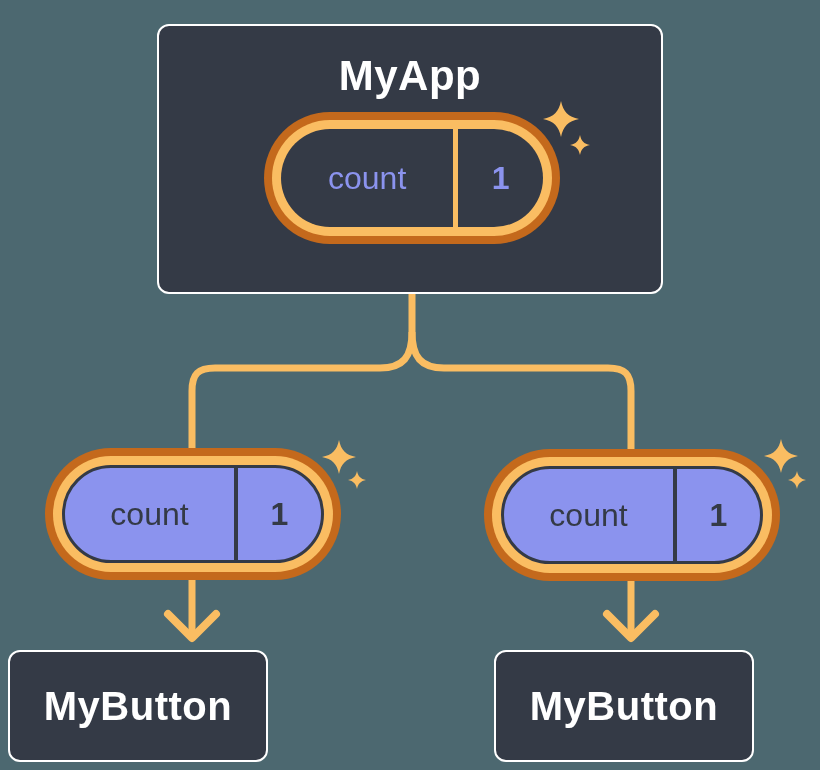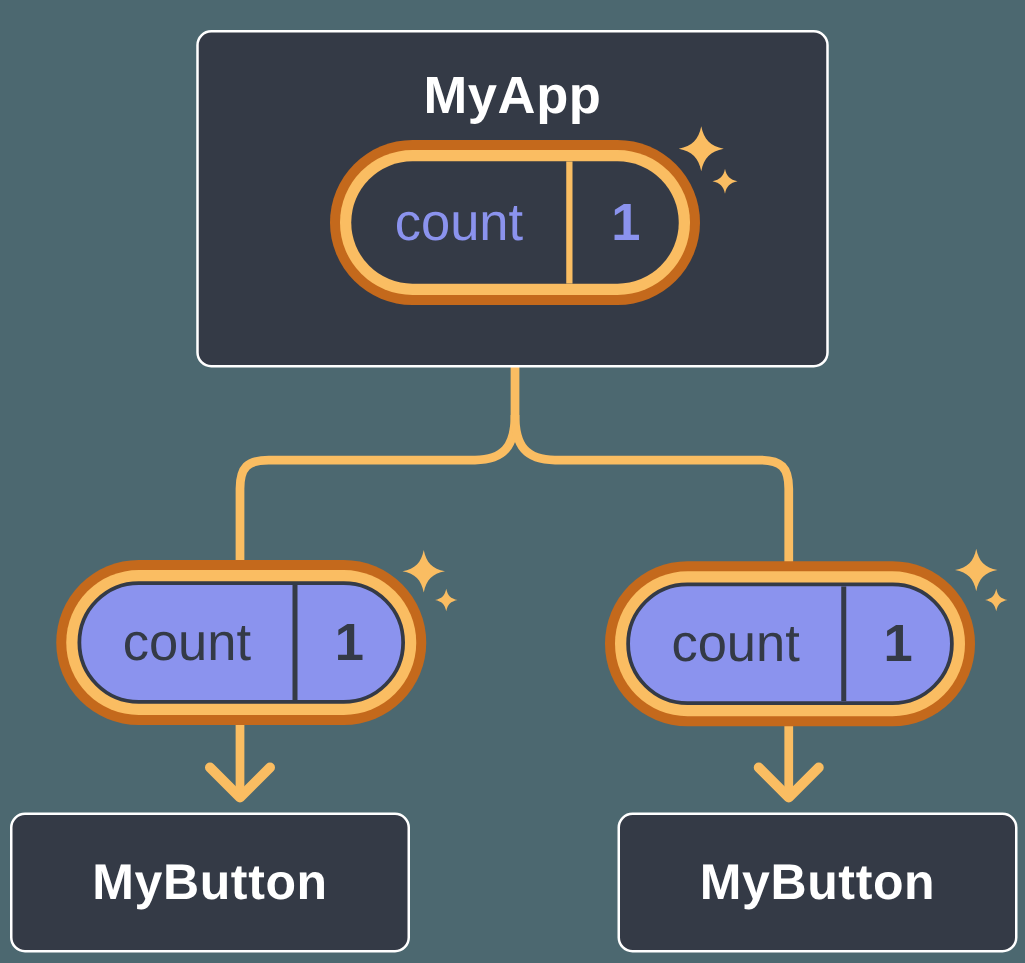--- a/index.html
+++ b/index.html
@@ -53,21 +53,21 @@
     width: 506px; height: 270px;
   }
   .node.root .node-title {
     margin-top: 26px;
     text-align: center;
     font-size: 42px;
     font-weight: 700;
     letter-spacing: 0.5px;
   }
   .node.child {
-    width: 320px; height: 112px;
+    width: 260px; height: 112px;
     display: flex;
     align-items: center;
     justify-content: center;
     font-size: 40px;
     font-weight: 700;
     letter-spacing: 0.5px;
   }
   .node.child.left  { left: 8px;   top: 650px; }
   .node.child.right { left: 494px; top: 650px; }
 
@@ -100,21 +100,21 @@
   }
   .pill-inner.dark   { background: var(--node-fill, #343A46); }
   .pill-inner.purple {
     background: var(--state-fill, #8B93EE);
     border: 3px solid var(--state-text, #343A46);
   }
   .cell {
     display: flex;
     align-items: center;
     justify-content: center;
-    font-size: 42px;
+    font-size: 32px;
   }
   .cell.name  { flex: 173; font-weight: 400; }
   .cell.value { flex: 85;  font-weight: 700; }
   .pill-inner.dark .cell { color: var(--state-fill, #8B93EE); }
   .pill-inner.purple .cell { color: var(--state-text, #343A46); }
   .pill-inner.purple .cell.name { font-weight: 500; }
   .divider { align-self: stretch; }
   .divider.light { width: 5px; background: var(--ring-inner, #FABD62); }
   .divider.dark  { width: 4px; background: var(--state-text, #343A46); }
 </style>

